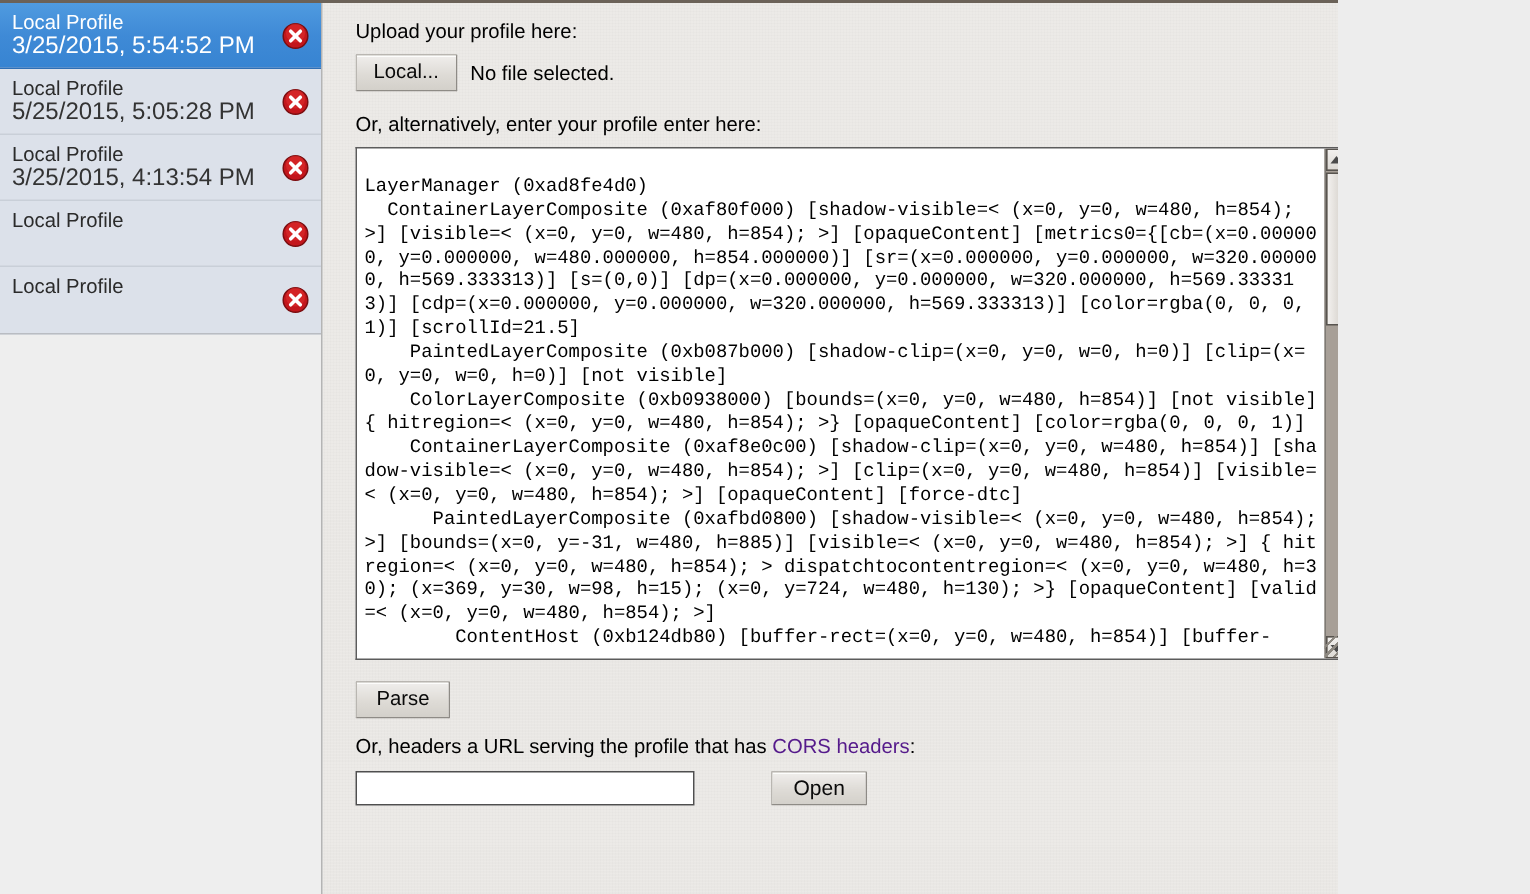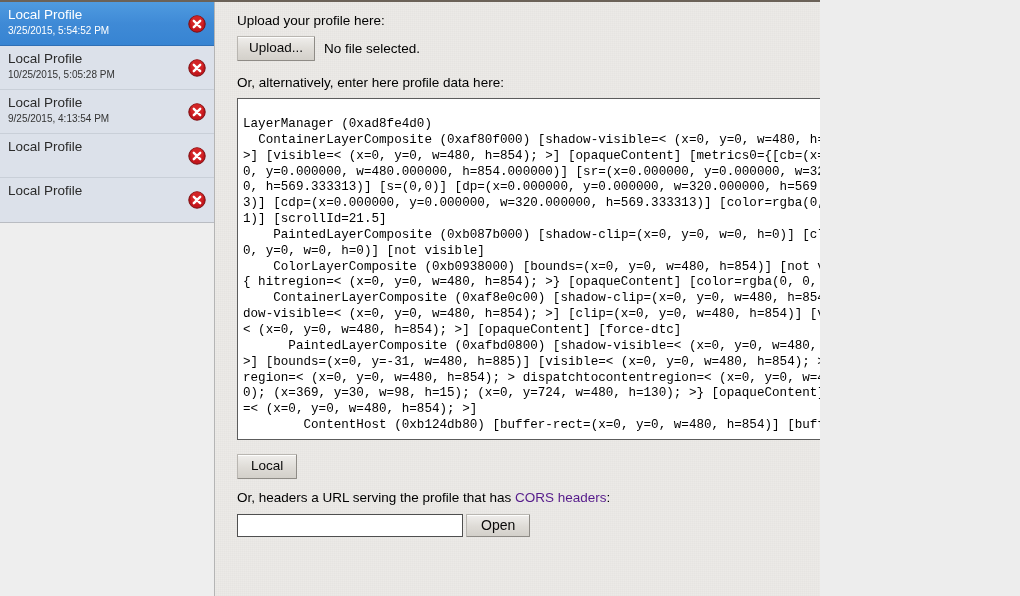--- a/index.html
+++ b/index.html
@@ -11,21 +11,21 @@
     width: 1020px;
     height: 596px;
     overflow: hidden;
     background: #ededed;
     font-family: "Liberation Sans", sans-serif;
     font-size: 13px;
     color: #000;
   }
   #app {
     position: relative;
-    width: 820px;
+    width: 892px;
     height: 596px;
     box-sizing: border-box;
     border-top: 2px solid #6b6258;
     background:
       repeating-linear-gradient(0deg, rgba(0,0,0,0.012) 0px, rgba(0,0,0,0.012) 1px, rgba(255,255,255,0.02) 1px, rgba(255,255,255,0.02) 2px),
       repeating-linear-gradient(90deg, rgba(0,0,0,0.012) 0px, rgba(0,0,0,0.012) 1px, rgba(255,255,255,0.02) 1px, rgba(255,255,255,0.02) 2px),
       #eceae7;
     display: flex;
     align-items: stretch;
   }
@@ -59,21 +59,21 @@
     background: linear-gradient(180deg, #4f9be0 0%, #3f8ad6 50%, #3784d2 100%);
     border-bottom: 1px solid #2f6fb5;
   }
   .profile-title {
     font-size: 13.5px;
     line-height: 17px;
     color: #2b2b2b;
     white-space: nowrap;
   }
   .profile-date {
-    font-size: 10px;
+    font-size: 16px;
     line-height: 16px;
     color: #333;
     white-space: nowrap;
   }
   .profile-item.selected .profile-title,
   .profile-item.selected .profile-date {
     color: #ffffff;
   }
   .delete-icon {
     position: absolute;
@@ -222,20 +222,21 @@
   #parse-button { padding: 3px 13px 4px 13px; }
 
   .cors-link {
     color: #551a8b;
     cursor: pointer;
   }
   .url-row {
     display: flex;
     align-items: stretch;
     margin-top: 7px;
+    gap: 48px;
   }
   #url-input {
     width: 226px;
     box-sizing: border-box;
     font-family: "Liberation Sans", sans-serif;
     font-size: 13px;
     padding: 2px 4px;
     border: 1px solid #4f4f4f;
     background: #fff;
     outline: none;
@@ -258,30 +259,30 @@
           <div class="profile-title">Local Profile</div>
           <div class="profile-date">3/25/2015, 5:54:52 PM</div>
           <span class="delete-icon"><svg width="18" height="18" viewBox="0 0 18 18">
               <circle cx="9" cy="9" r="8.2" fill="#c3161c" stroke="#7a0d10" stroke-width="1"></circle>
               <circle cx="9" cy="7" r="6.4" fill="#e0322f" opacity="0.55"></circle>
               <path d="M5.8 5.8 L12.2 12.2 M12.2 5.8 L5.8 12.2" stroke="#ffffff" stroke-width="2.4" stroke-linecap="round"></path>
             </svg></span>
         </div>
         <div class="profile-item">
           <div class="profile-title">Local Profile</div>
-          <div class="profile-date">10/25/2015, 5:05:28 PM</div>
+          <div class="profile-date">5/25/2015, 5:05:28 PM</div>
           <span class="delete-icon"><svg width="18" height="18" viewBox="0 0 18 18">
               <circle cx="9" cy="9" r="8.2" fill="#c3161c" stroke="#7a0d10" stroke-width="1"></circle>
               <circle cx="9" cy="7" r="6.4" fill="#e0322f" opacity="0.55"></circle>
               <path d="M5.8 5.8 L12.2 12.2 M12.2 5.8 L5.8 12.2" stroke="#ffffff" stroke-width="2.4" stroke-linecap="round"></path>
             </svg></span>
         </div>
         <div class="profile-item">
           <div class="profile-title">Local Profile</div>
-          <div class="profile-date">9/25/2015, 4:13:54 PM</div>
+          <div class="profile-date">3/25/2015, 4:13:54 PM</div>
           <span class="delete-icon"><svg width="18" height="18" viewBox="0 0 18 18">
               <circle cx="9" cy="9" r="8.2" fill="#c3161c" stroke="#7a0d10" stroke-width="1"></circle>
               <circle cx="9" cy="7" r="6.4" fill="#e0322f" opacity="0.55"></circle>
               <path d="M5.8 5.8 L12.2 12.2 M12.2 5.8 L5.8 12.2" stroke="#ffffff" stroke-width="2.4" stroke-linecap="round"></path>
             </svg></span>
         </div>
         <div class="profile-item">
           <div class="profile-title">Local Profile</div>
           <span class="delete-icon"><svg width="18" height="18" viewBox="0 0 18 18">
               <circle cx="9" cy="9" r="8.2" fill="#c3161c" stroke="#7a0d10" stroke-width="1"></circle>
@@ -299,25 +300,25 @@
         </div>
       </div>
     <div id="sidebar-empty"></div>
   </div>
 
   <div id="main">
 
     <div class="label-line">Upload your profile here:</div>
 
     <div class="file-row">
-      <button class="btn" id="browse-button">Upload...</button>
+      <button class="btn" id="browse-button">Local...</button>
       <span class="file-status">No file selected.</span>
     </div>
 
-    <div class="label-line">Or, alternatively, enter here profile data here:</div>
+    <div class="label-line">Or, alternatively, enter your profile enter here:</div>
 
     <div class="ta-wrap">
       <textarea id="profile-textarea" spellcheck="false" style="">LayerManager (0xad8fe4d0)
   ContainerLayerComposite (0xaf80f000) [shadow-visible=&lt; (x=0, y=0, w=480, h=854); &gt;] [visible=&lt; (x=0, y=0, w=480, h=854); &gt;] [opaqueContent] [metrics0={[cb=(x=0.000000, y=0.000000, w=480.000000, h=854.000000)] [sr=(x=0.000000, y=0.000000, w=320.000000, h=569.333313)] [s=(0,0)] [dp=(x=0.000000, y=0.000000, w=320.000000, h=569.333313)] [cdp=(x=0.000000, y=0.000000, w=320.000000, h=569.333313)] [color=rgba(0, 0, 0, 1)] [scrollId=21.5]
     PaintedLayerComposite (0xb087b000) [shadow-clip=(x=0, y=0, w=0, h=0)] [clip=(x=0, y=0, w=0, h=0)] [not visible]
     ColorLayerComposite (0xb0938000) [bounds=(x=0, y=0, w=480, h=854)] [not visible] { hitregion=&lt; (x=0, y=0, w=480, h=854); &gt;} [opaqueContent] [color=rgba(0, 0, 0, 1)]
     ContainerLayerComposite (0xaf8e0c00) [shadow-clip=(x=0, y=0, w=480, h=854)] [shadow-visible=&lt; (x=0, y=0, w=480, h=854); &gt;] [clip=(x=0, y=0, w=480, h=854)] [visible=&lt; (x=0, y=0, w=480, h=854); &gt;] [opaqueContent] [force-dtc]
       PaintedLayerComposite (0xafbd0800) [shadow-visible=&lt; (x=0, y=0, w=480, h=854); &gt;] [bounds=(x=0, y=-31, w=480, h=885)] [visible=&lt; (x=0, y=0, w=480, h=854); &gt;] { hitregion=&lt; (x=0, y=0, w=480, h=854); &gt; dispatchtocontentregion=&lt; (x=0, y=0, w=480, h=30); (x=369, y=30, w=98, h=15); (x=0, y=724, w=480, h=130); &gt;} [opaqueContent] [valid=&lt; (x=0, y=0, w=480, h=854); &gt;]
         ContentHost (0xb124db80) [buffer-rect=(x=0, y=0, w=480, h=854)] [buffer-</textarea>
       <div class="sb">
@@ -326,21 +327,21 @@
         </div>
         <div class="sb-thumb"></div>
         <div class="sb-btn down">
           <span class="sb-arrow"></span>
         </div>
       </div>
       <div class="resizer"></div>
     </div>
 
     <div id="parse-row">
-      <button class="btn" id="parse-button">Local</button>
+      <button class="btn" id="parse-button">Parse</button>
     </div>
 
     <div class="label-line">
       <span>Or, headers a URL serving the profile that has </span><a class="cors-link">CORS headers</a><span>:</span>
     </div>
 
     <div class="url-row">
       <input id="url-input" type="text" placeholder="" style="">
       <button class="btn" id="open-button">Open</button>
     </div>

